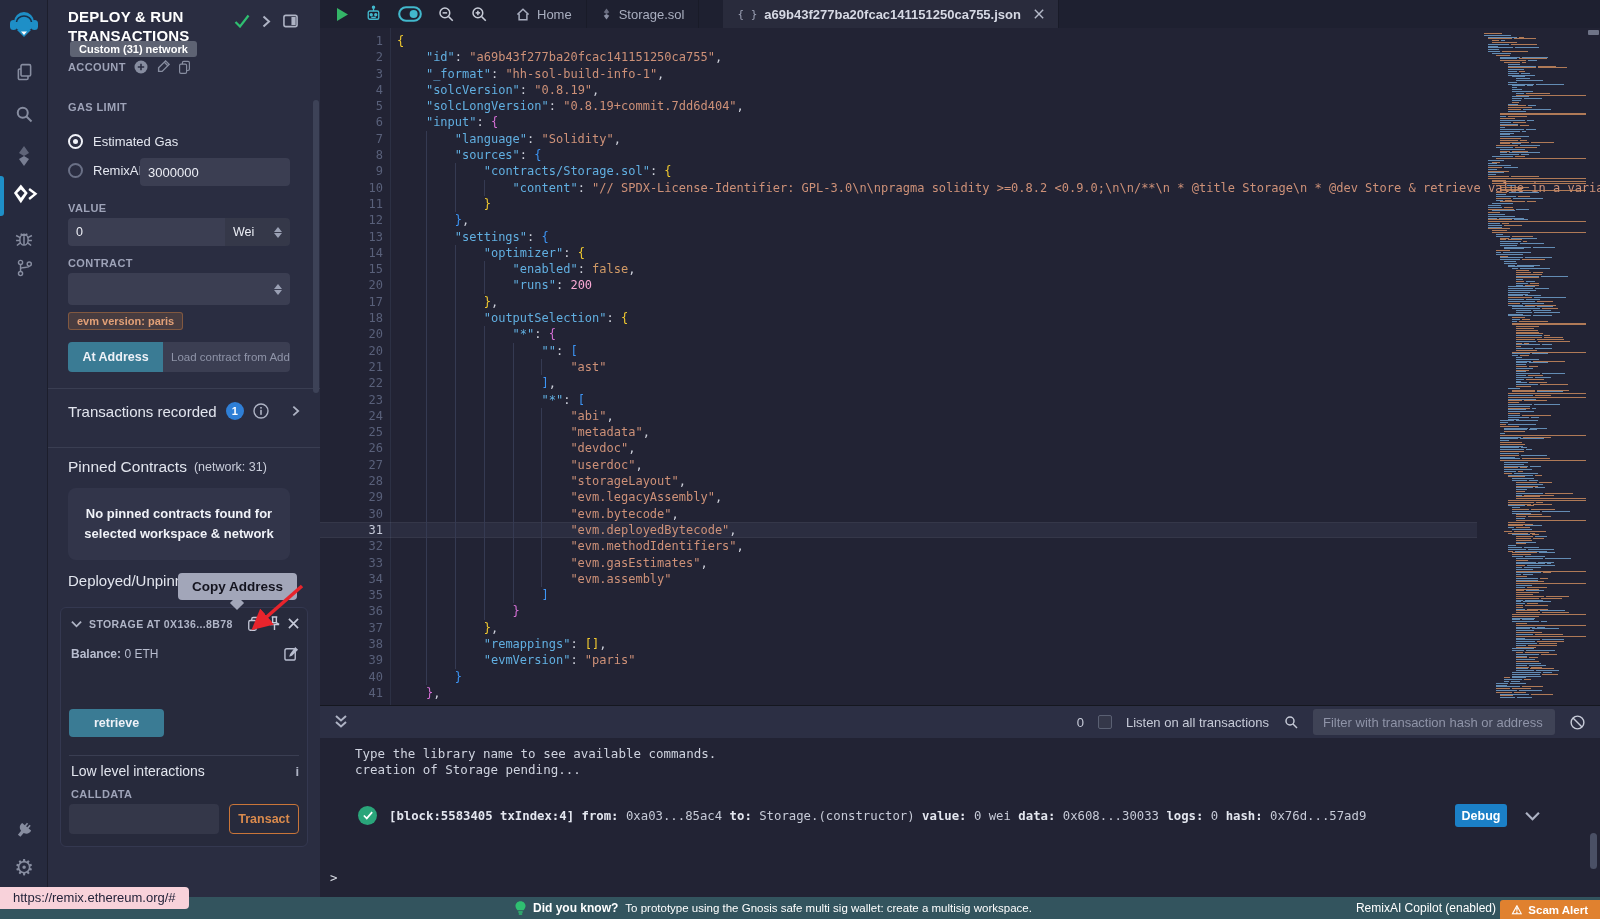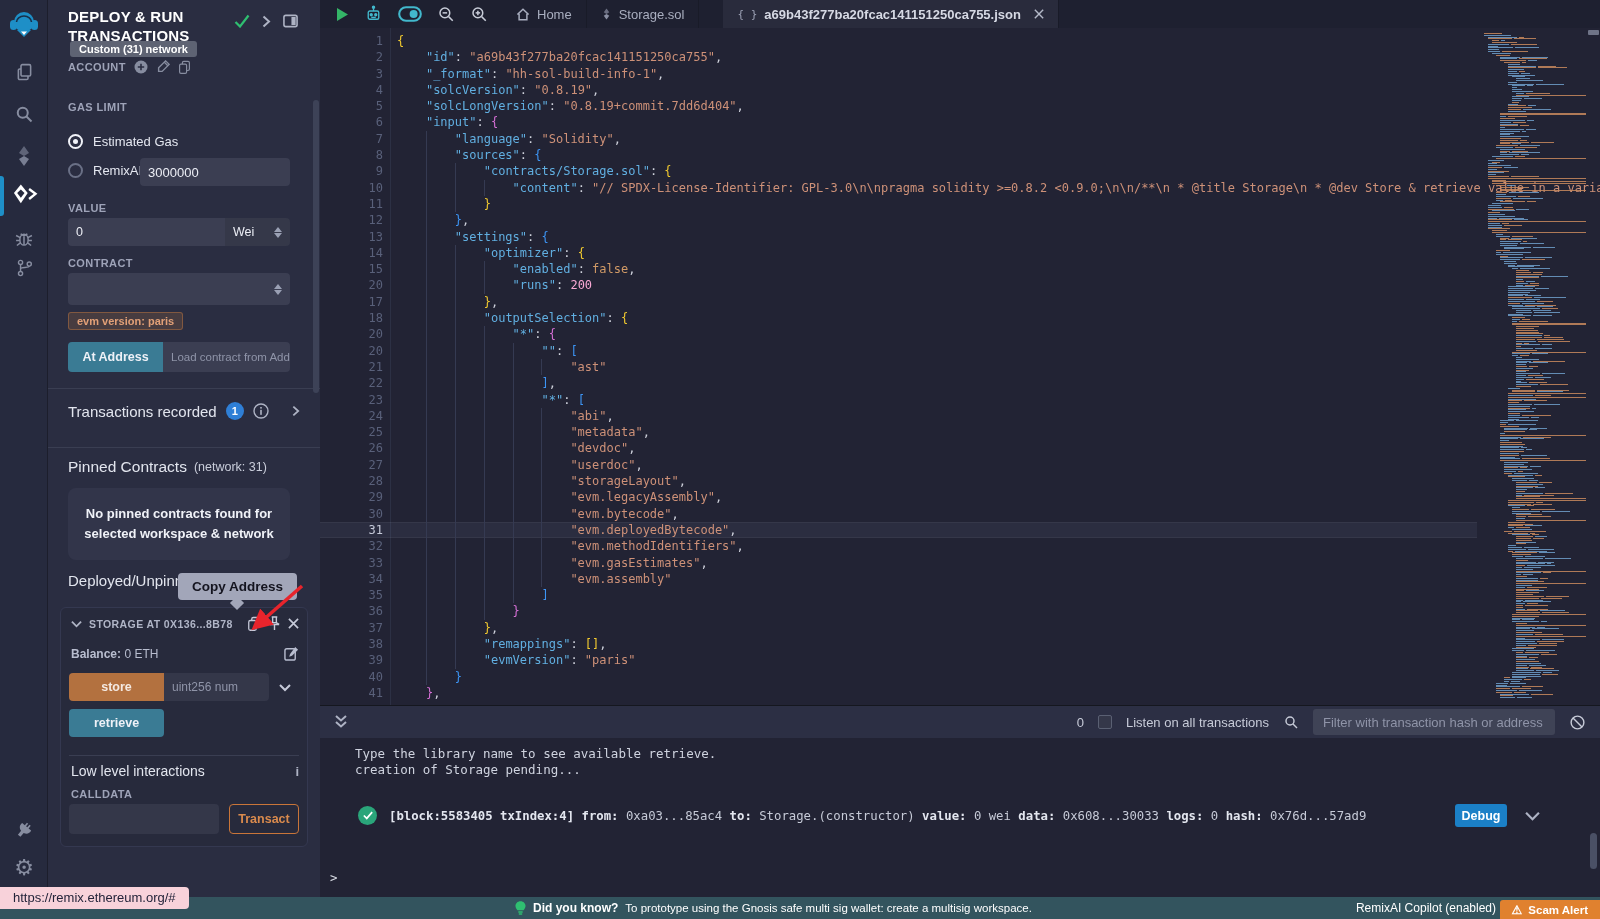--- a/index.html
+++ b/index.html
@@ -295,27 +295,20 @@
             </svg>
         <svg width="11" height="11" viewBox="0 0 12 12">
               <path d="M1 1 L11 11 M11 1 L1 11" stroke="#c6cad9" stroke-width="1.8"></path>
             </svg>
       </div>
       <div class="instance-head" style="top:38px">
         <span style="font-size:12px;color:#b8bdcf"><b>Balance:</b> <span>0 ETH</span></span>
         <svg width="15" height="15" viewBox="0 0 16 16" style="margin-left:auto">
               <rect x="1" y="3" width="11" height="12" rx="2" fill="none" stroke="#b8bdcf" stroke-width="1.5"></rect>
               <path d="M12 1 L15 4 L8.5 10.5 L5.5 11.5 L6.5 8.5 Z" fill="#b8bdcf"></path>
-            </svg>
-      </div>
-      <div style="position:absolute;left:8px;top:65px;right:8px;display:flex;align-items:center">
-        <button class="btn-orange" style="width:95px;height:28px;font-size:12.5px;border-radius:4px 0 0 4px">store</button>
-        <input class="mini-input" style="width: 105px; height: 28px;" placeholder="uint256 num">
-        <svg width="12" height="9" viewBox="0 0 12 8" style="margin-left:10px">
-              <path d="M1 1.5 L6 6.5 L11 1.5" fill="none" stroke="#c6cad9" stroke-width="2"></path>
             </svg>
       </div>
       <button class="btn-teal" style="position:absolute;left:8px;top:101px;width:95px;height:28px;font-size:12.5px">retrieve</button>
       <div style="position:absolute;left:8px;right:8px;top:147px;height:1px;background:#3a3e52"></div>
       <div class="instance-head" style="top:155px">
         <span style="font-size:14px;color:#e2e5ee">Low level interactions</span>
         <span style="margin-left:auto;color:#aeb3c4;font-weight:700;font-size:13px">i</span>
       </div>
       <span class="lbl" style="position:absolute;left:10px;top:180px">CALLDATA</span>
       <input class="mini-input" style="position: absolute; left: 8px; top: 196px; width: 150px; height: 30px; border-radius: 4px;">
@@ -1744,21 +1737,21 @@
           <circle cx="10.5" cy="10.5" r="6"></circle>
           <line x1="15" y1="15" x2="21" y2="21"></line>
         </svg>
       <input class="filter-input" placeholder="Filter with transaction hash or address" style="">
       <svg width="17" height="17" viewBox="0 0 24 24" fill="none" stroke="#c7cbd8" stroke-width="2">
           <circle cx="12" cy="12" r="9"></circle>
           <line x1="5.6" y1="5.6" x2="18.4" y2="18.4"></line>
         </svg>
     </div>
     <div class="term-body">
-      <div class="term-line" style="padding-top:8px">Type the library name to see available retrieve.</div>
+      <div class="term-line" style="padding-top:8px">Type the library name to see available commands.</div>
       <div class="term-line">creation of Storage pending...</div>
       <div class="tx-row">
         <span class="check-circle">
           <svg width="10" height="9" viewBox="0 0 12 10">
               <path d="M1 5 L4.5 8.5 L11 1" fill="none" stroke="#fff" stroke-width="2"></path>
             </svg>
         </span>
         <span class="tx-text"><span class="tx-b">[block:5583405 txIndex:4] </span><span class="tx-b"> from: </span><span class="tx-n">0xa03...85ac4 </span><span class="tx-b">to: </span><span class="tx-n">Storage.(constructor) </span><span class="tx-b">value: </span><span class="tx-n">0 wei </span><span class="tx-b">data: </span><span class="tx-n">0x608...30033 </span><span class="tx-b">logs: </span><span class="tx-n">0 </span><span class="tx-b">hash: </span><span class="tx-n">0x76d...57ad9</span></span>
         <button class="debug-btn">Debug</button>
         <svg width="15" height="10" viewBox="0 0 14 9" style="margin:0 46px 0 6px">

